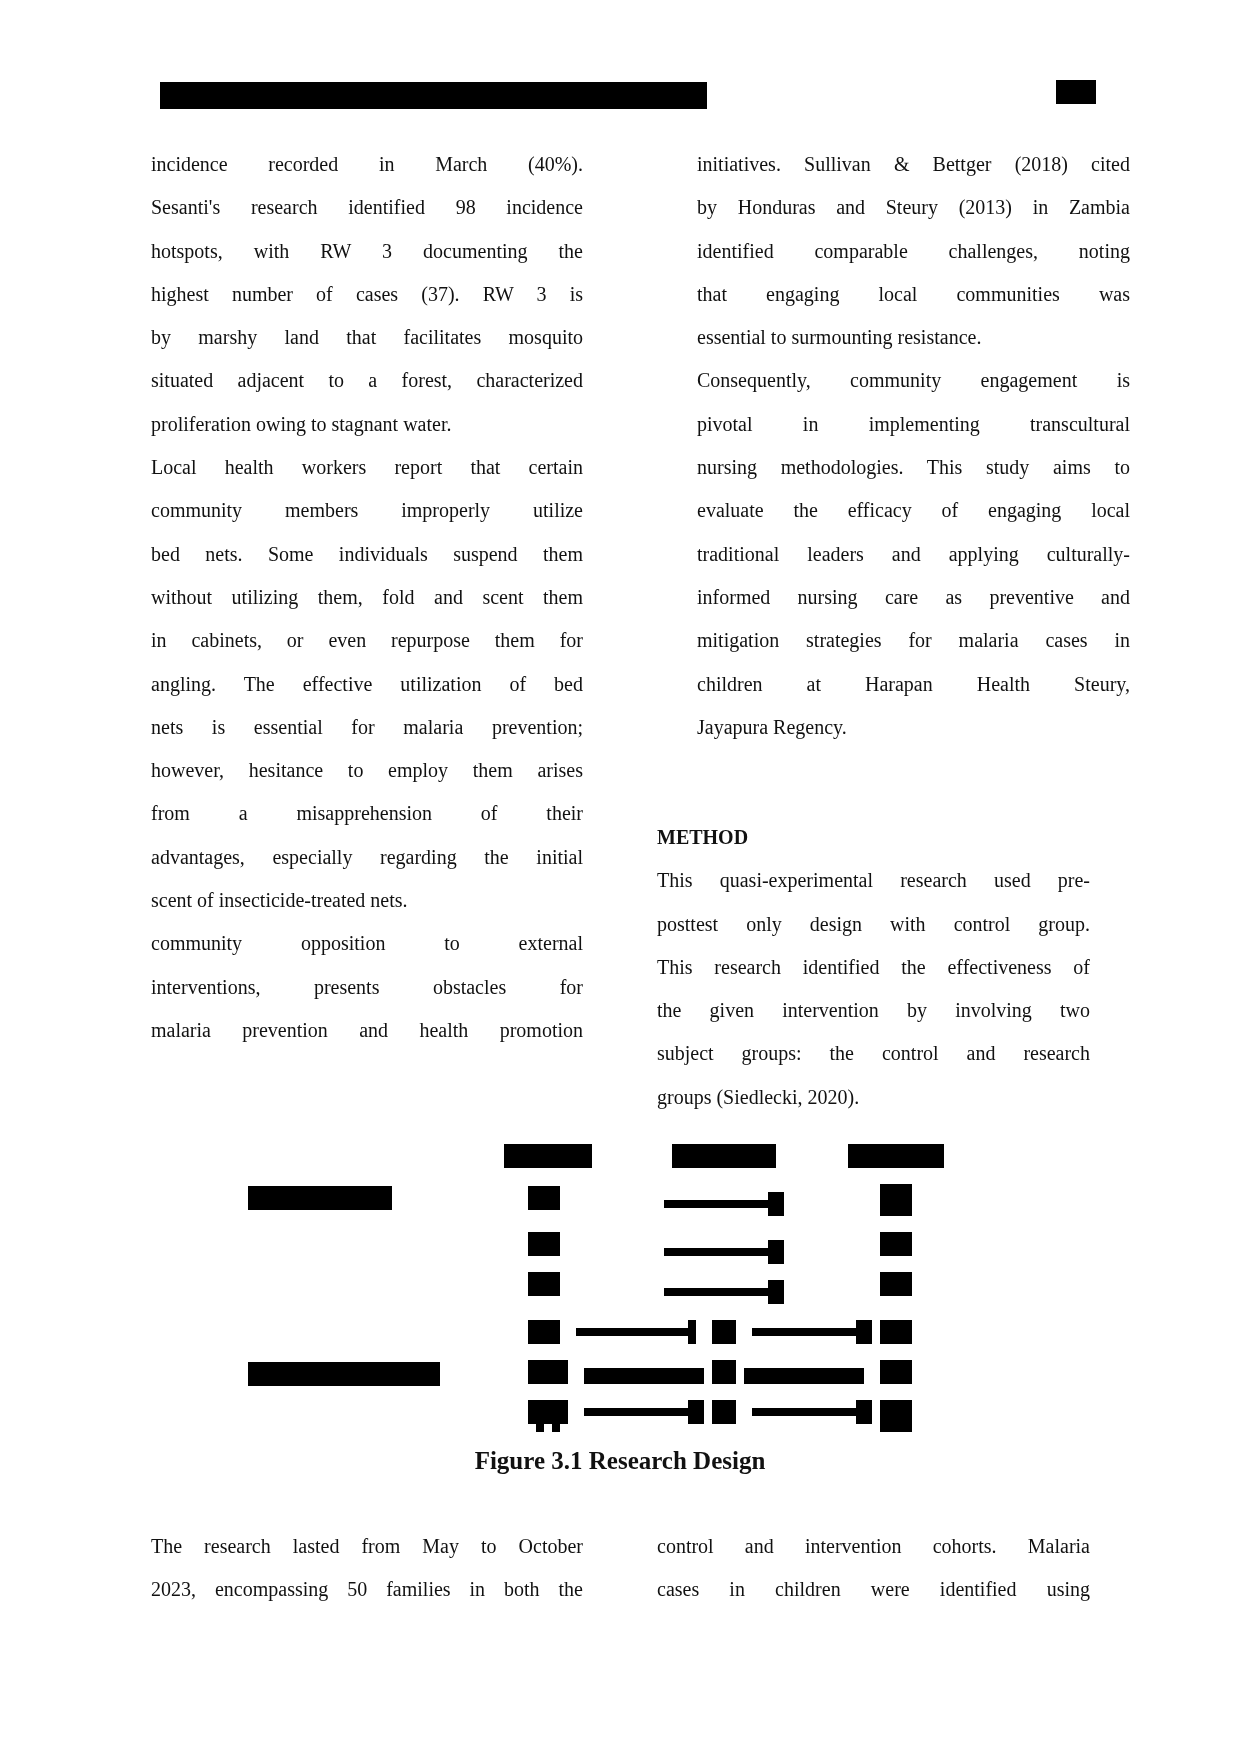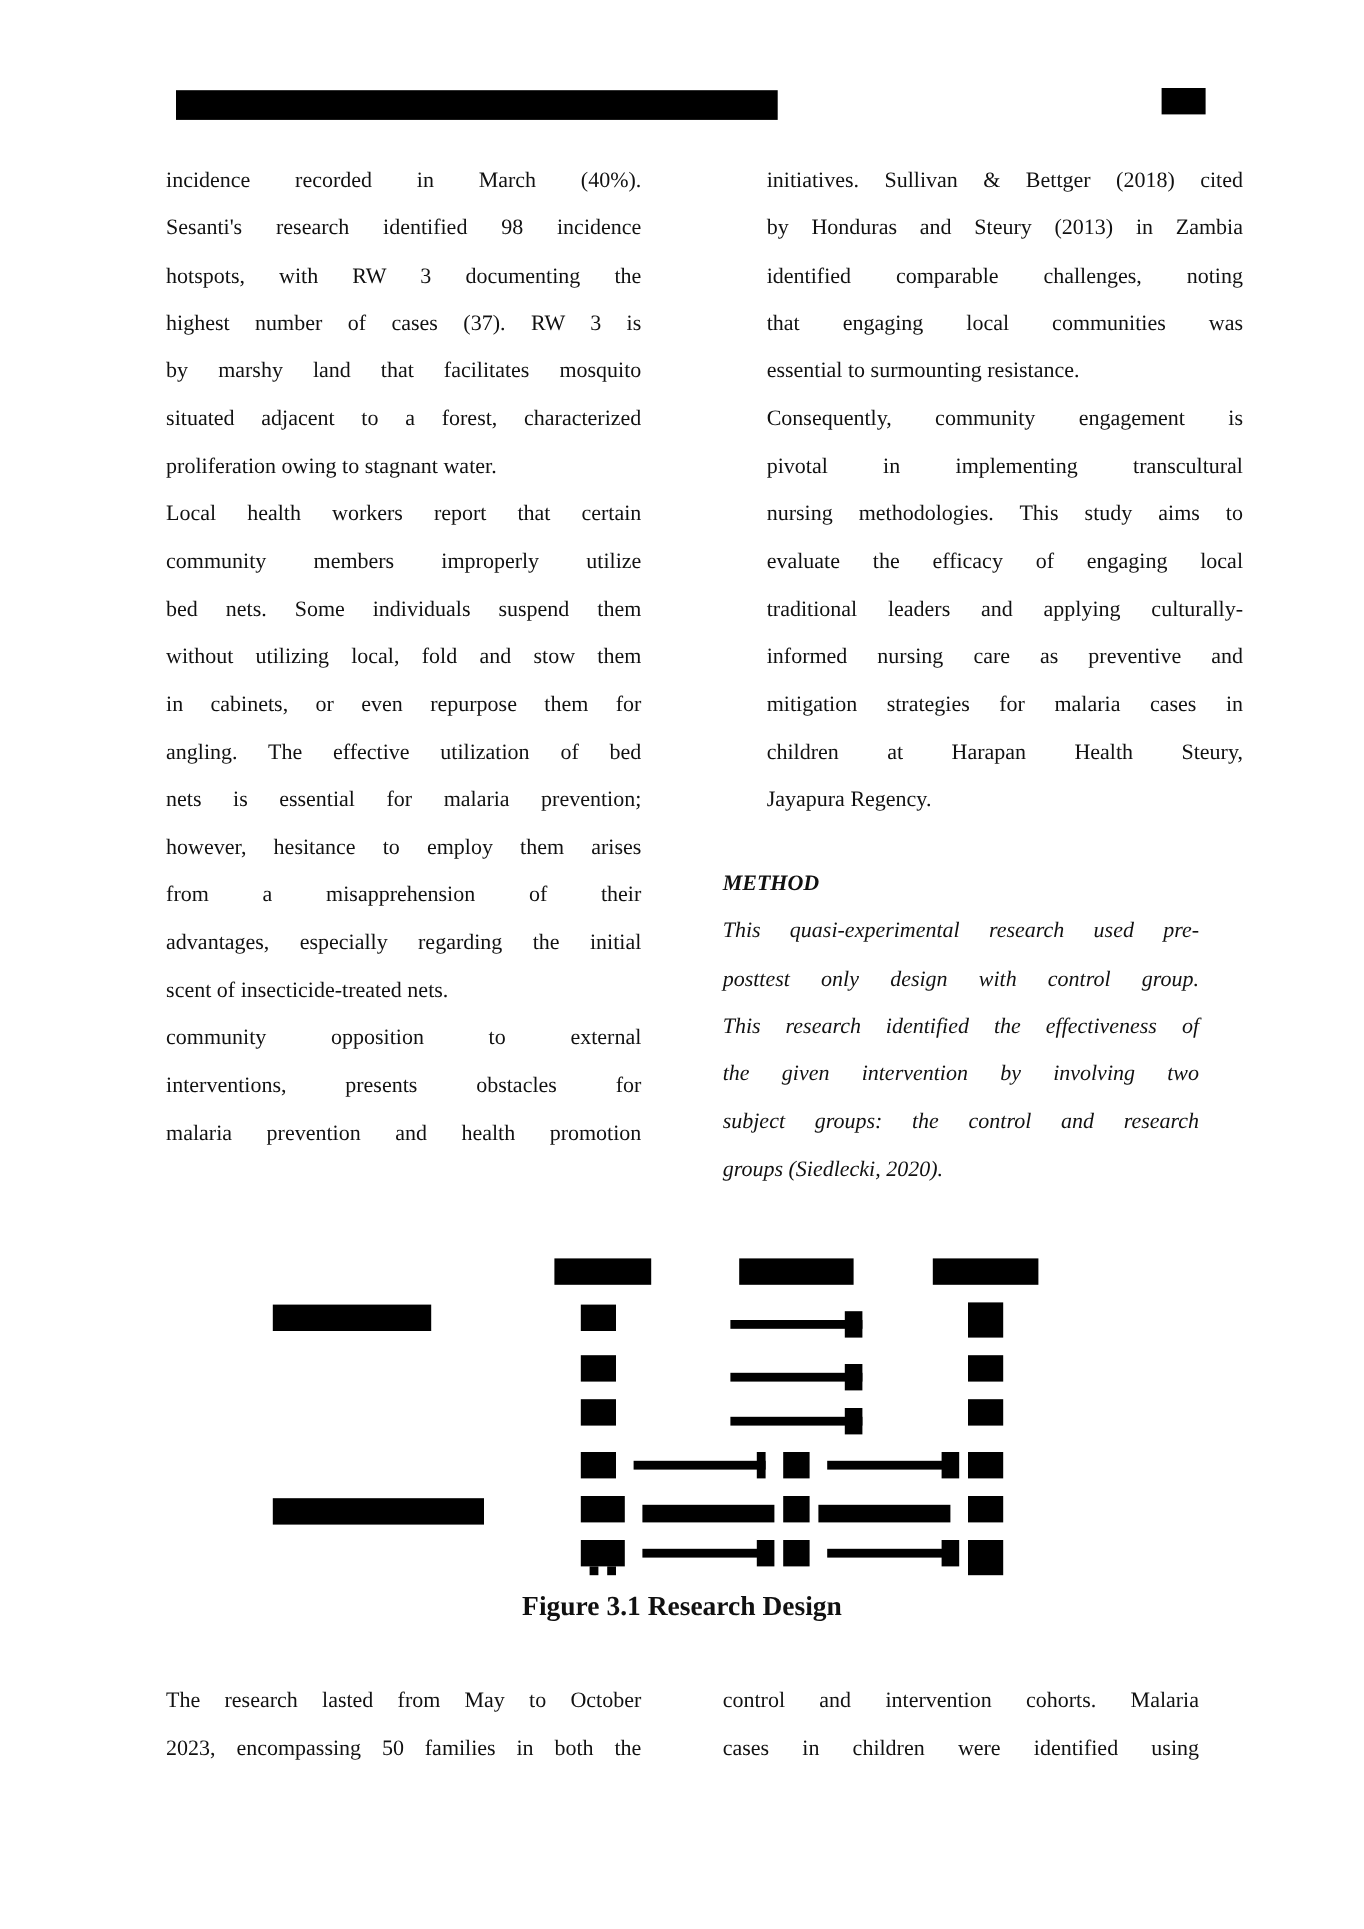--- a/index.html
+++ b/index.html
@@ -25,21 +25,21 @@
   <span class="line">incidence recorded in March (40%).</span>
   <span class="line">Sesanti's research identified 98 incidence</span>
   <span class="line">hotspots, with RW 3 documenting the</span>
   <span class="line">highest number of cases (37). RW 3 is</span>
   <span class="line">by marshy land that facilitates mosquito</span>
   <span class="line">situated adjacent to a forest, characterized</span>
   <span class="line last">proliferation owing to stagnant water.</span>
   <span class="line">Local health workers report that certain</span>
   <span class="line">community members improperly utilize</span>
   <span class="line">bed nets. Some individuals suspend them</span>
-  <span class="line">without utilizing local, fold and stow them</span>
+  <span class="line">without utilizing them, fold and scent them</span>
   <span class="line">in cabinets, or even repurpose them for</span>
   <span class="line">angling. The effective utilization of bed</span>
   <span class="line">nets is essential for malaria prevention;</span>
   <span class="line">however, hesitance to employ them arises</span>
   <span class="line">from a misapprehension of their</span>
   <span class="line">advantages, especially regarding the initial</span>
   <span class="line last">scent of insecticide-treated nets.</span>
   <span class="line">community opposition to external</span>
   <span class="line">interventions, presents obstacles for</span>
   <span class="line">malaria prevention and health promotion</span>
@@ -55,21 +55,21 @@
   <span class="line">pivotal in implementing transcultural</span>
   <span class="line">nursing methodologies. This study aims to</span>
   <span class="line">evaluate the efficacy of engaging local</span>
   <span class="line">traditional leaders and applying culturally-</span>
   <span class="line">informed nursing care as preventive and</span>
   <span class="line">mitigation strategies for malaria cases in</span>
   <span class="line">children at Harapan Health Steury,</span>
   <span class="line last">Jayapura Regency.</span>
 </div>
 
-<div class="col" style="left:657px; top:782px; width:433px;font-style:italic;">
+<div class="col" style="left:657px; top:816px; width:433px;">
   <span class="line last heading">METHOD</span>
   <span class="line">This quasi-experimental research used pre-</span>
   <span class="line">posttest only design with control group.</span>
   <span class="line">This research identified the effectiveness of</span>
   <span class="line">the given intervention by involving two</span>
   <span class="line">subject groups: the control and research</span>
   <span class="line last">groups (Siedlecki, 2020).</span>
 </div>
 
 <div class="fig">

